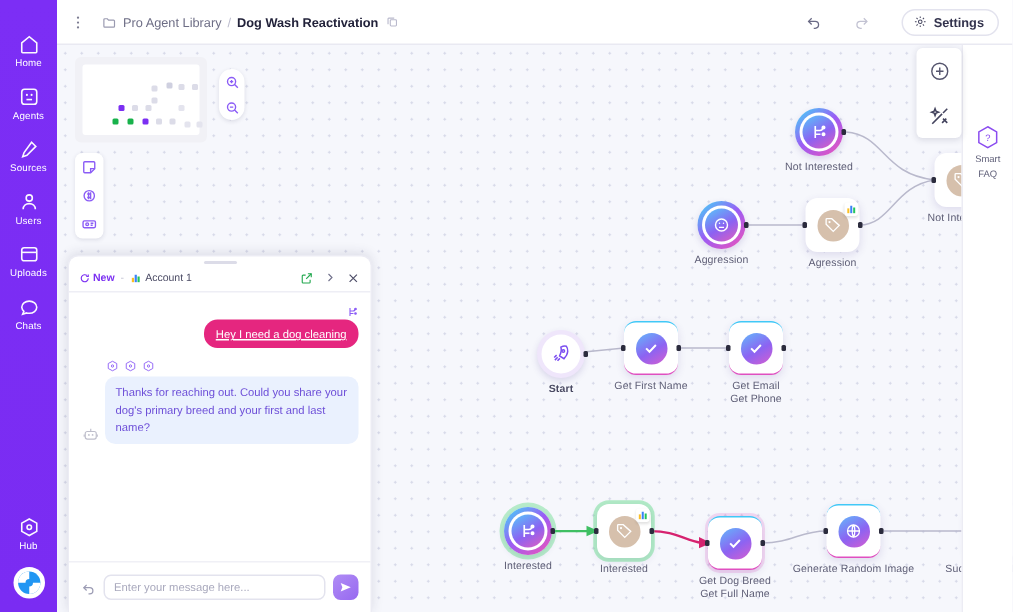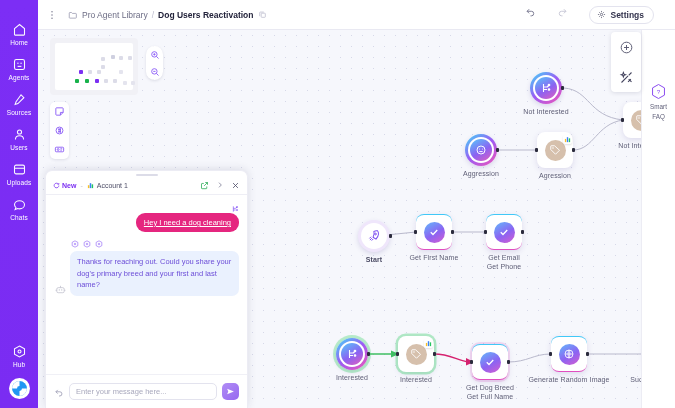--- a/index.html
+++ b/index.html
@@ -43,21 +43,21 @@
     background: #ffffff; border-bottom: 1px solid #e9e9f2;
     display: flex; align-items: center; z-index: 30;
   }
   .tb-kebab { width: 16px; display:flex; justify-content:center; margin-left: 6px; cursor:pointer; color:#7c7c92; }
   .tb-crumbs { display:flex; align-items:center; gap:4px; margin-left: 8px; }
   .crumb-folder { color:#9a9ab0; display:flex; }
   .crumb-lib { font-size: 8.5px; color: #6d6d85; }
   .crumb-sep { font-size: 8.5px; color: #bcbcce; }
   .crumb-doc { font-size: 8.5px; color: #22223a; font-weight: bold; }
   .crumb-copy { display:flex; color:#b9b9cc; margin-left:1px; }
-  .tb-right { margin-left: auto; display:flex; gap:21px; padding-right: 21px; }
+  .tb-right { margin-left: auto; display:flex; align-items:center; gap:21px; padding-right: 9px; }
   .tb-undo, .tb-redo { color:#6b6b86; cursor:pointer; display:flex; }
   .tb-redo { color:#c2c2d2; }
   .btn-settings {
     display:flex; align-items:center; gap:4px;
     border: 1px solid #e3e3ee; border-radius: 12px;
     padding: 3px 9px 3px 7px; background:#fff; cursor:pointer;
   }
   .btn-settings span { font-size:8.5px; color:#33334d; font-weight:bold; }
   .publish-group {
     display:flex; align-items:stretch; border-radius: 12px; overflow:hidden;
@@ -288,21 +288,21 @@
         </svg>
     </div>
     <div class="tb-crumbs">
       <span class="crumb-folder">
         <svg width="10" height="10" viewBox="0 0 24 24" fill="none" stroke="currentColor" stroke-width="1.9">
             <path d="M3 7.5a1.5 1.5 0 0 1 1.5-1.5h4l2 2.2h8A1.5 1.5 0 0 1 20 9.7v8.3a1.5 1.5 0 0 1-1.5 1.5h-14A1.5 1.5 0 0 1 3 18z"></path>
           </svg>
       </span>
       <span class="crumb-lib">Pro Agent Library</span>
       <span class="crumb-sep">/</span>
-      <span class="crumb-doc">Dog Users Reactivation</span>
+      <span class="crumb-doc">Dog Wash Reactivation</span>
       <span class="crumb-copy">
         <svg width="9" height="9" viewBox="0 0 24 24" fill="none" stroke="currentColor" stroke-width="2">
             <rect x="8.5" y="8.5" width="11" height="11" rx="1.6"></rect>
             <path d="M15.5 5.5H5.8a1.3 1.3 0 0 0-1.3 1.3v9.7"></path>
           </svg>
       </span>
     </div>
 
     <div class="tb-right">
       <div class="tb-undo">

